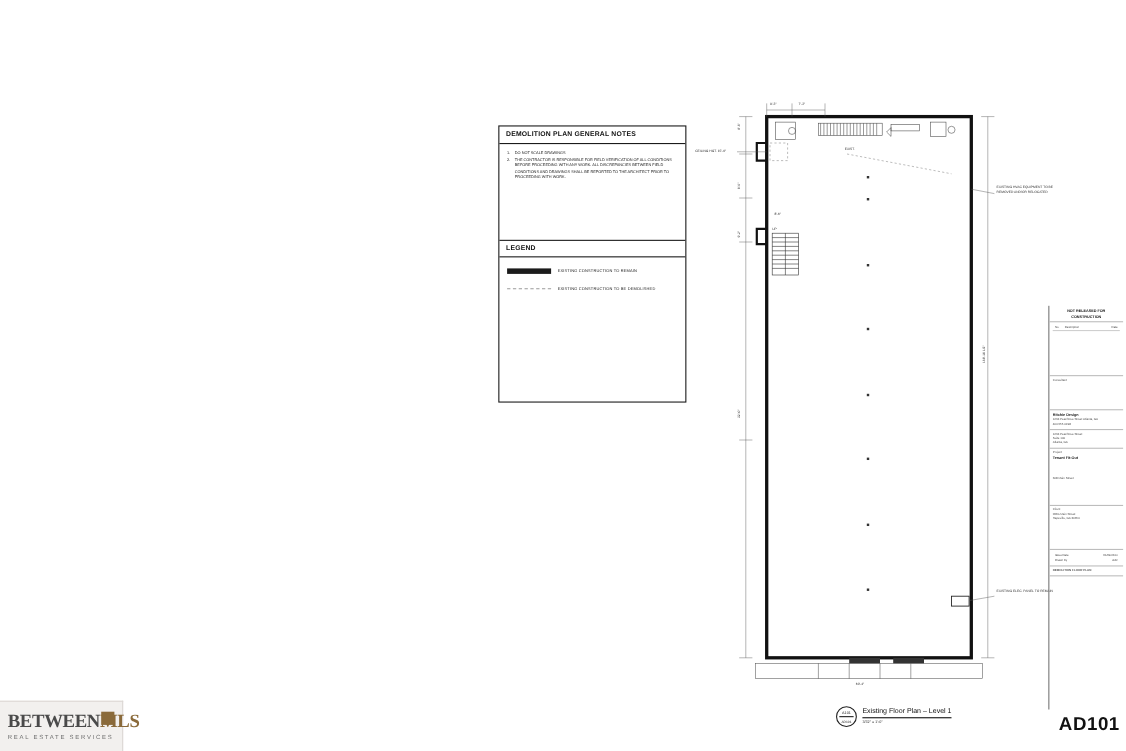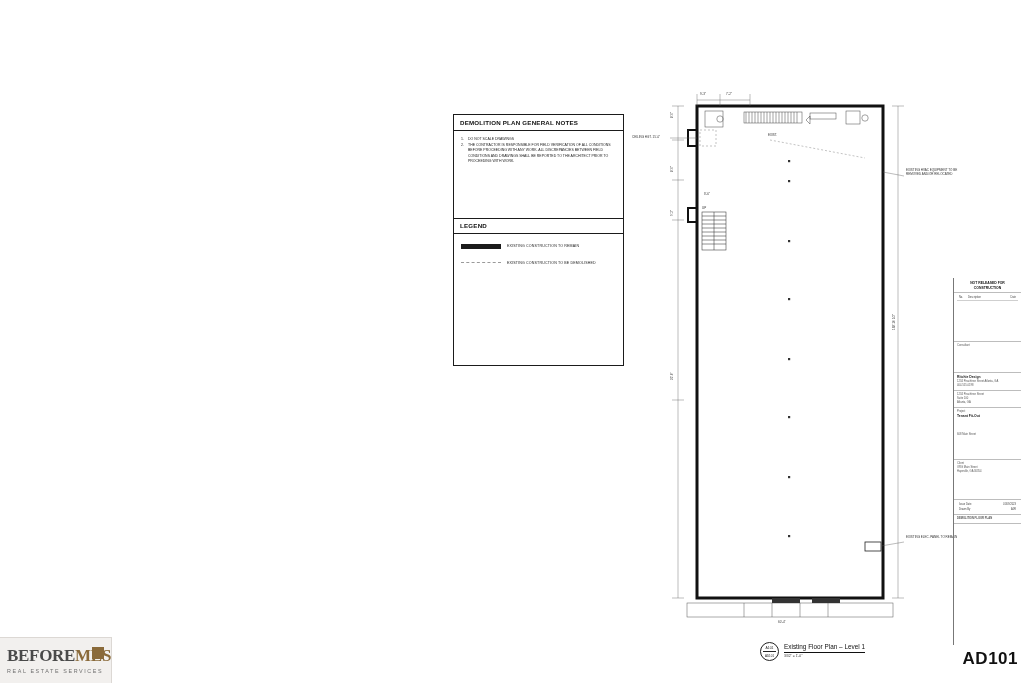--- a/index.html
+++ b/index.html
@@ -489,18 +489,18 @@
   </div>
   <div class="tb-sec">
     <div class="tb-tiny" style="font-weight:bold;">DEMOLITION FLOOR PLAN</div>
   </div>
 </div>
 
 <div id="sheet-number">AD101</div>
 
 <div id="watermark">
   <div id="wm-top">
-    <span id="wm-georgia">BEFORE</span>
+    <span id="wm-georgia">BETWEEN</span>
       <span id="wm-mls">MLS</span>
   </div>
   <div id="wm-sub">REAL ESTATE SERVICES</div>
   <div id="wm-bar"></div>
 </div>
 
 </body></html>

